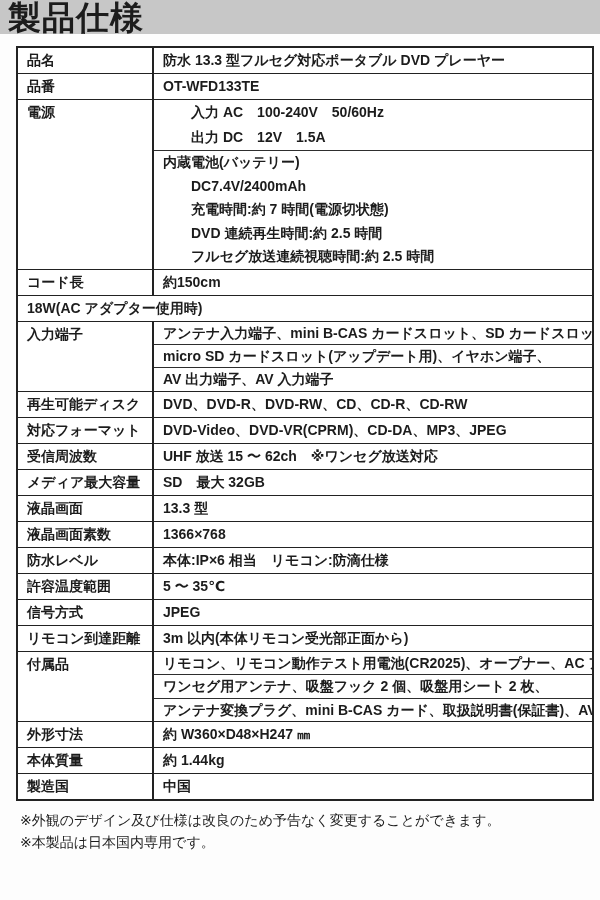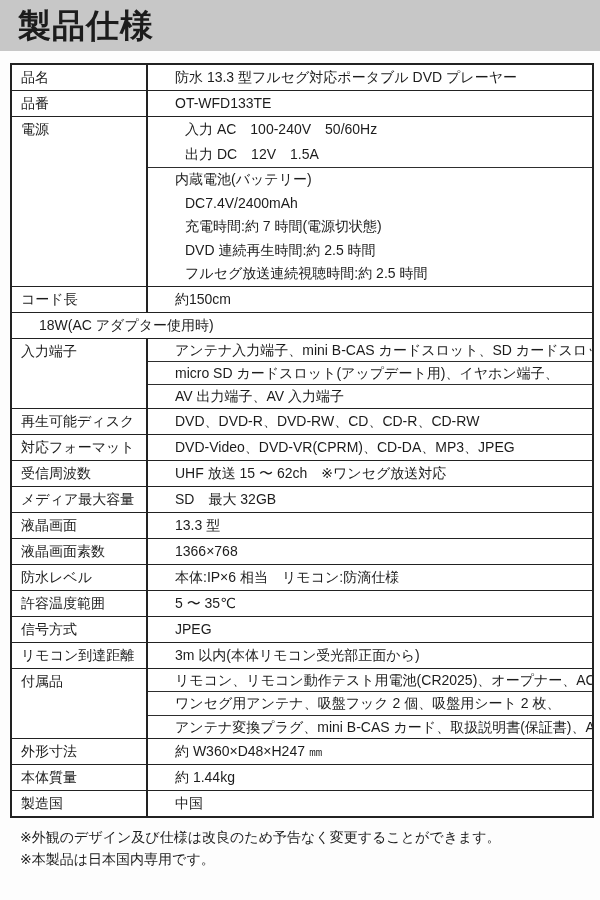--- a/index.html
+++ b/index.html
@@ -4,46 +4,47 @@
 <style>
   html,body{margin:0;padding:0;}
   body{
     width:600px;height:900px;overflow:hidden;
     background:#fdfdfd;
     color:#1c1c1c;
     font-family:"Liberation Sans","DejaVu Sans",sans-serif;
     -webkit-font-smoothing:antialiased;
   }
   .banner{
-    height:51px;background:#c7c7c7;
+    height:34px;background:#c7c7c7;
     display:flex;align-items:center;
-    padding-left:18px;box-sizing:border-box;
+    padding-left:8px;box-sizing:border-box;
   }
   .banner .title{
     font-size:33px;font-weight:700;letter-spacing:1px;line-height:45px;
   }
   .spec{
-    margin:12px 6px 0 10px;
+    margin:12px 6px 0 16px;
     border:2px solid #222;
     background:#ffffff;
+    font-weight:bold;
   }
   .tr{display:flex;border-top:1.5px solid #222;}
   .tr:first-child{border-top:none;}
   .th{
     width:136px;flex:0 0 136px;box-sizing:border-box;
     border-right:2px solid #222;
     padding-left:9px;padding-right:4px;
     font-size:14px;line-height:25px;
     white-space:nowrap;overflow:hidden;
   }
   .td{flex:1;min-width:0;font-size:14px;}
   .cell{padding:0;}
   .cell + .cell{border-top:1px solid #2e2e2e;}
   .ln{
-    line-height:25px;padding-left:27px;padding-right:3px;
+    line-height:25px;padding-left:9px;padding-right:3px;
     white-space:nowrap;overflow:hidden;
   }
   .ln.ind{padding-left:37px;}
   .cell.tight .ln{line-height:23.5px;}
   .tr.compact .ln{line-height:22.4px;}
   .notes{margin:8px 6px 0 20px;}
   .note{font-size:14px;line-height:22px;white-space:nowrap;overflow:hidden;}
 </style>
 </head>
 <body>

